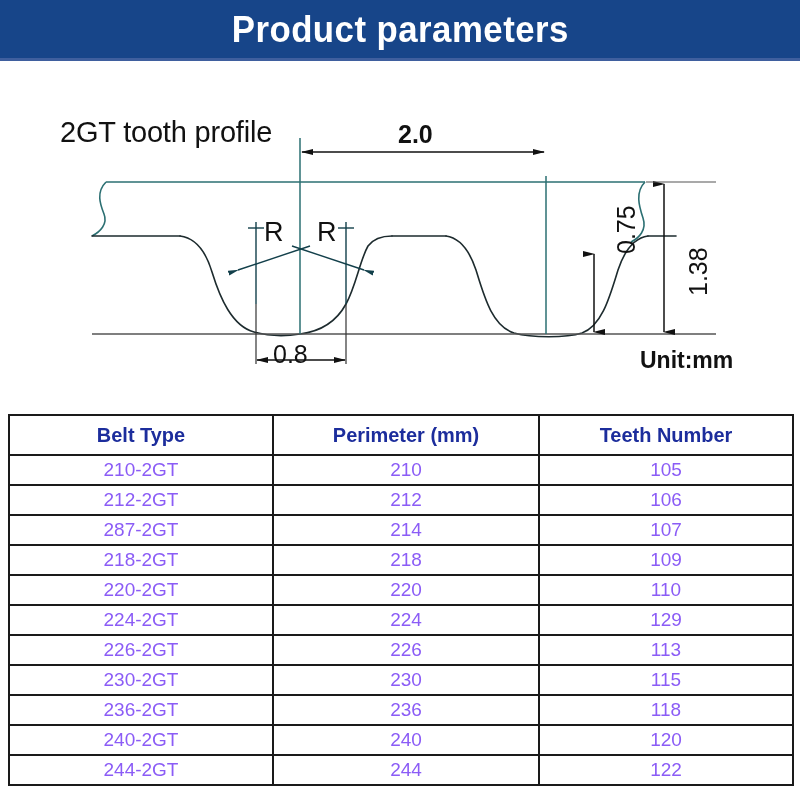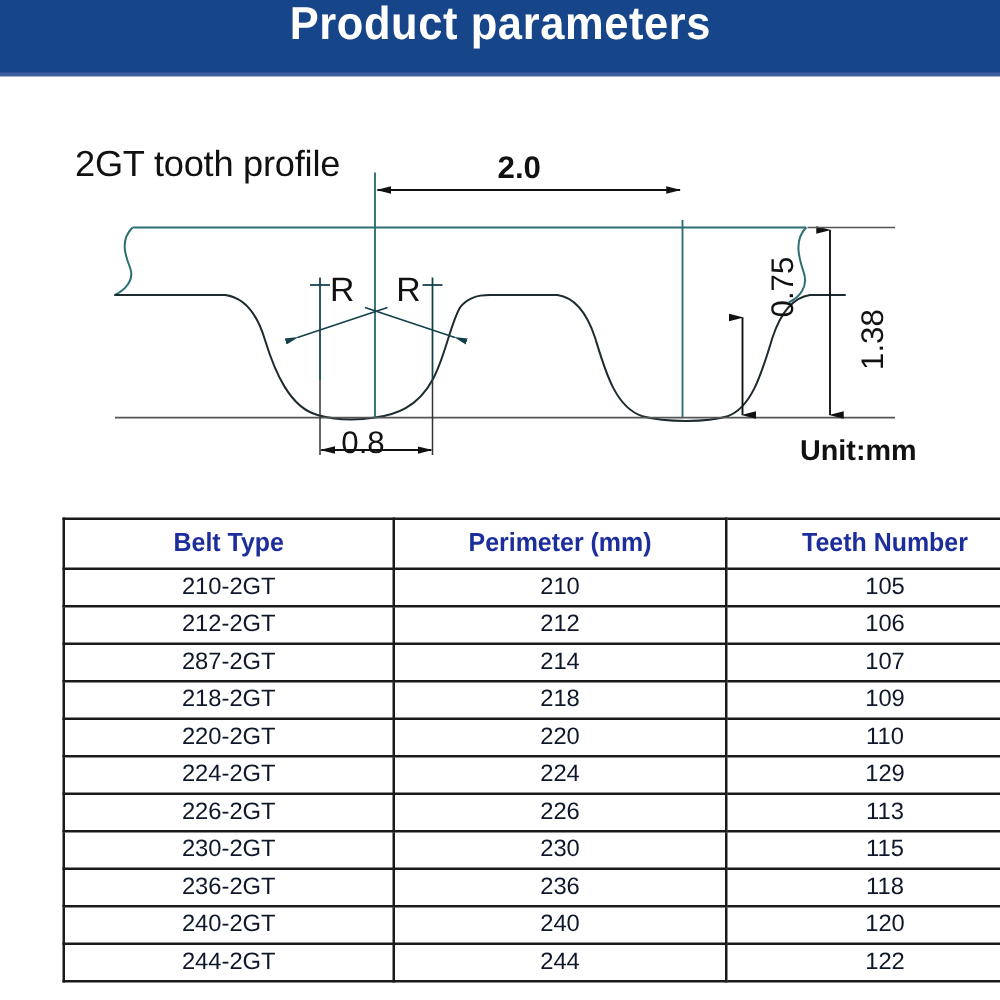--- a/index.html
+++ b/index.html
@@ -17,21 +17,21 @@
 
   
   #header-banner {
     position: absolute;
     left: 0; top: 0;
     width: 800px;
     height: 61px;
     background: #174589;
     border-bottom: 3px solid #3f5f9e;
     display: flex;
-    align-items: flex-start;
+    align-items: center;
     justify-content: center;
     box-sizing: border-box;
   }
   #header-title {
     color: #ffffff;
     font-size: 37px;
     font-weight: bold;
     letter-spacing: 0.5px;
     transform: scaleX(0.94);
     line-height: 1;
@@ -100,21 +100,20 @@
     font-size: 23px;
     font-weight: bold;
   }
 
   
   #spec-table-wrap {
     position: absolute;
     left: 8px;
     top: 414px;
     width: 648px;
-    margin-left: 42px;
   }
   table#spec-table {
     border-collapse: collapse;
     width: 784px;
     table-layout: fixed;
   }
   table#spec-table th,
   table#spec-table td {
     border: 2px solid #1a1a1a;
     text-align: center;
@@ -123,21 +122,21 @@
   }
   table#spec-table th {
     height: 38px;
     color: #1c2d9c;
     font-size: 21px;
     font-weight: bold;
     transform: scaleX(0.95);
   }
   table#spec-table td {
     height: 28px;
-    color: #0f172a;
+    color: #8b5cf6;
     font-size: 19px;
     font-weight: normal;
   }
   table#spec-table col.c-type { width: 264px; }
   table#spec-table col.c-per  { width: 266px; }
   table#spec-table col.c-teeth{ width: 254px; }
 </style>
 </head>
 <body>
 

